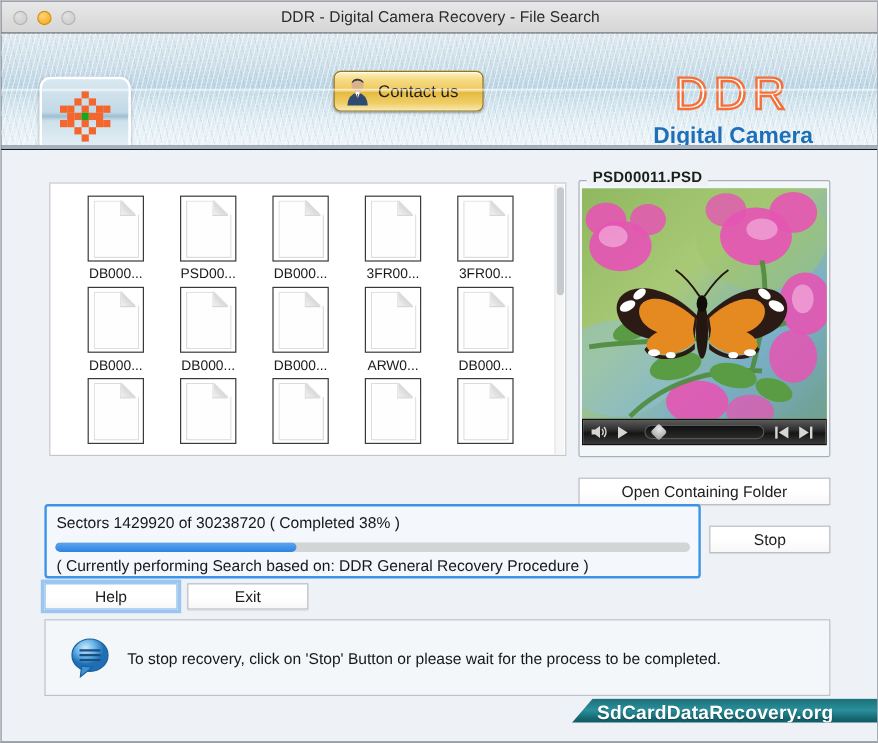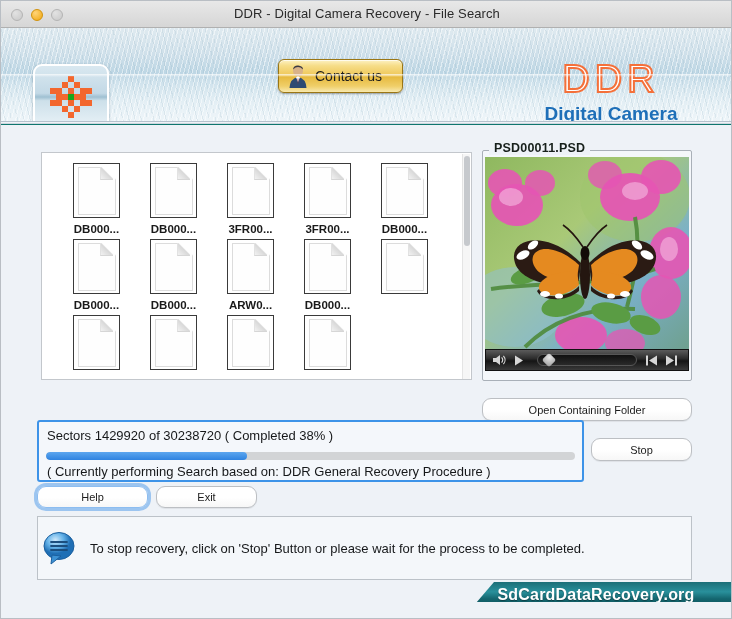--- a/index.html
+++ b/index.html
@@ -9,21 +9,21 @@
   }
   body {
     font-family: "Liberation Sans", sans-serif;
     -webkit-font-smoothing: antialiased;
   }
   #app {
     position: relative;
     width: 732px;
     height: 619px;
     overflow: hidden;
-    background: #0f766e;
+    background: #0f172a;
     border: 1px solid #b9bec4;
     box-sizing: border-box;
   }
 
   
   .titlebar {
     position: absolute;
     left: 0; top: 0;
     width: 732px;
     height: 27px;
@@ -238,21 +238,20 @@
     border-left: 1px solid #e2e2e2;
     border-bottom: 1px solid #d6d6d6;
     box-sizing: border-box;
   }
   .file-name {
     font-size: 11.5px;
     color: #1a1a1a;
     margin-top: 5px;
     white-space: nowrap;
     overflow: hidden;
-    font-weight: bold;
   }
   .list-scrollbar {
     position: absolute;
     right: 1px; top: 1px;
     width: 8px; height: 226px;
     background: #f6f6f6;
     border-left: 1px solid #e4e4e4;
     box-sizing: border-box;
   }
   .list-scrollbar .thumb {
@@ -330,25 +329,25 @@
     left: 6px; top: 0px;
     width: 10px; height: 10px;
     background: radial-gradient(circle at 35% 30%, #e8e8e8, #9a9a9a);
     transform: rotate(45deg);
     border-radius: 2px;
   }
 
   
   .btn {
     font-family: "Liberation Sans", sans-serif;
-    font-size: 11px;
+    font-size: 13px;
     color: #1c1c1c;
     background: linear-gradient(to bottom, #ffffff 0%, #ffffff 52%, #f7f7f7 100%);
     border: 1px solid #bcbfc3;
-    border-radius: 9px;
+    border-radius: 0;
     box-shadow: 0 1px 1px rgba(0,0,0,0.07);
     box-sizing: border-box;
     display: flex;
     align-items: center;
     justify-content: center;
     cursor: default;
   }
   .btn.disabled {
     color: #b3b6ba;
     background: linear-gradient(to bottom, #fbfcfd, #f4f6f8);
@@ -431,21 +430,21 @@
   
   .info-panel {
     position: absolute;
     left: 36px; top: 391px;
     width: 655px; height: 64px;
     background: #f4f7fa;
     border: 1px solid #bcc2c8;
     box-sizing: border-box;
     display: flex;
     align-items: center;
-    padding-left: 4px;
+    padding-left: 20px;
   }
   .info-icon {
     width: 36px; height: 34px;
     flex: 0 0 36px;
     margin-right: 12px;
   }
   .info-text {
     font-size: 13px;
     color: #16181a;
   }
@@ -541,20 +540,27 @@
 
     <div class="file-list">
       <div class="file-grid">
 
         <div class="file-cell">
           <div class="doc-icon">
               <div class="doc-page"></div>
               <div class="doc-fold"></div>
             </div>
           <div class="file-name">DB000...</div>
+        </div>
+        <div class="file-cell">
+          <div class="doc-icon">
+              <div class="doc-page"></div>
+              <div class="doc-fold"></div>
+            </div>
+          <div class="file-name">PSD00...</div>
         </div>
         <div class="file-cell">
           <div class="doc-icon">
               <div class="doc-page"></div>
               <div class="doc-fold"></div>
             </div>
           <div class="file-name">DB000...</div>
         </div>
         <div class="file-cell">
           <div class="doc-icon">

